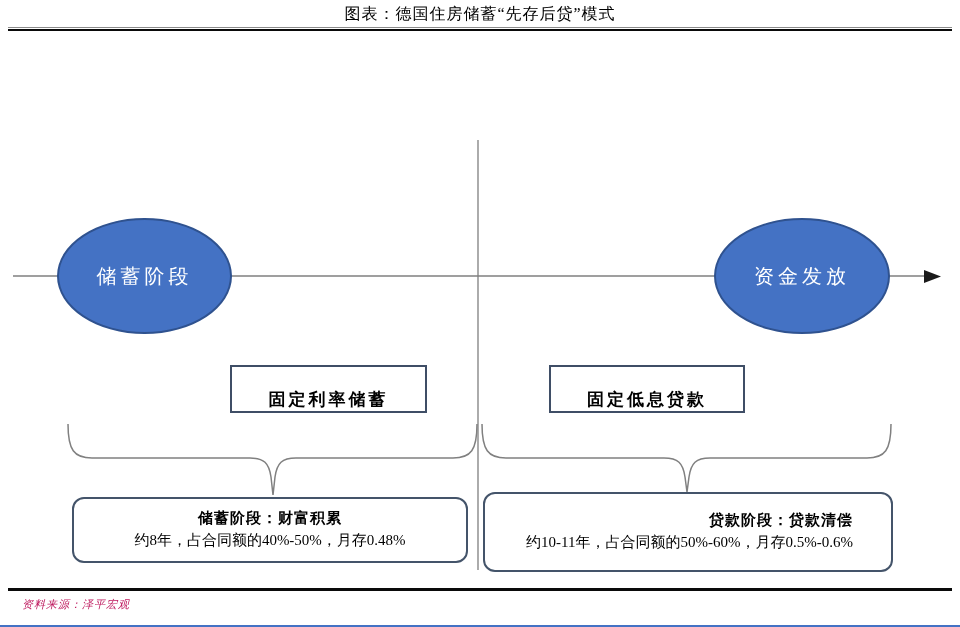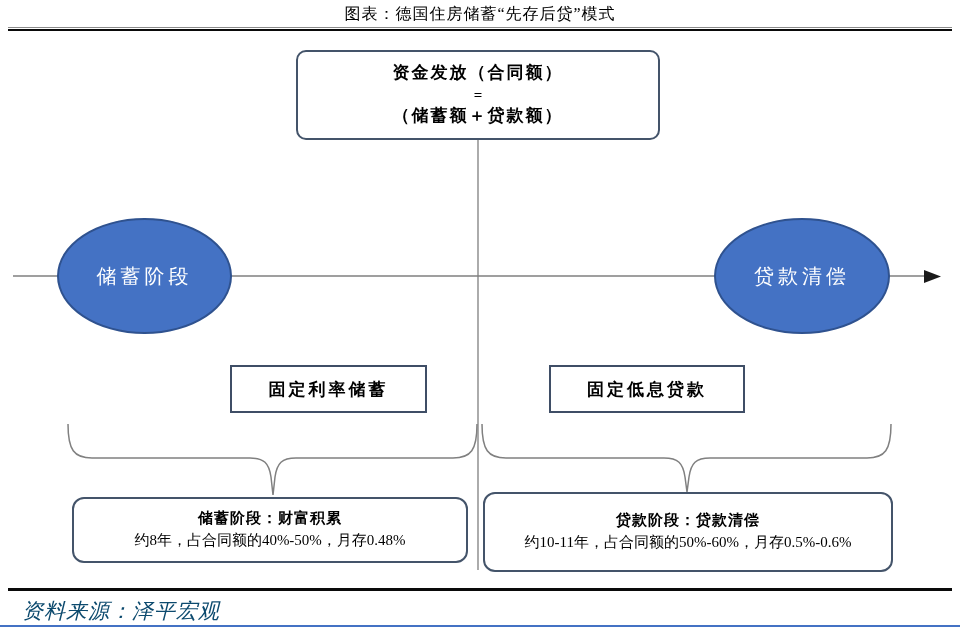--- a/index.html
+++ b/index.html
@@ -22,33 +22,33 @@
   }
   .formula-box .eq{font-size:15px;letter-spacing:0;line-height:1.1;}
   .ellipse{
     border-radius:50%;background:#4472C4;border:2px solid #2F528F;
     color:#fff;font-size:20px;letter-spacing:4px;z-index:2;
     display:flex;align-items:center;justify-content:center;box-sizing:border-box;
   }
   .ellipse.start{left:57px;top:218px;width:175px;height:116px;}
   .ellipse.end{left:714px;top:218px;width:176px;height:116px;}
   .phase-box{
-    border:2px solid #3F4E66;font-size:17px;font-weight:bold;letter-spacing:3px;height:48px;top:365px;
+    border:2px solid #3F4E66;font-size:17px;font-weight:bold;letter-spacing:3px;height:48px;top:365px;align-items:flex-end;
   }
   .phase-box.saving{left:230px;width:197px;}
   .phase-box.loan{left:549px;width:196px;}
   .detail-box{
     border:2px solid #44546A;border-radius:12px;flex-direction:column;
     font-size:15px;line-height:1.45;
   }
   .detail-box .dtitle{font-weight:bold;letter-spacing:1px;}
   .detail-box.saving{left:72px;top:497px;width:396px;height:66px;padding:0 20px;}
-  .detail-box.loan{left:483px;top:492px;width:410px;height:80px;padding:12px 38px;}
+  .detail-box.loan{left:483px;top:492px;width:410px;height:80px;padding:12px 38px;align-items:flex-end;}
   .bottom-rule{top:588px;left:8px;right:8px;height:3px;background:#0a0a0a;}
-  .source{top:597px;left:22px;font-size:21px;font-style:italic;color:#0c4a6e;letter-spacing:1px;}
+  .source{top:597px;left:22px;font-size:11px;font-style:italic;color:#be185d;letter-spacing:1px;}
   .accent-line{bottom:0;left:0;width:100%;height:2px;background:#4472C4;}
 </style>
 </head>
 <body>
 
 <div class="stage">
 
   <div class="abs title">图表：德国住房储蓄“先存后贷”模式</div>
   <div class="abs top-rule"></div>
 
@@ -57,31 +57,26 @@
     <line x1="13" y1="276" x2="926" y2="276" stroke="#7F7F7F" stroke-width="1.3"></line>
     <polygon points="924,270 941,276.5 924,283" fill="#1a1a1a"></polygon>
 
     <line x1="478" y1="140" x2="478" y2="570" stroke="#7F7F7F" stroke-width="1.3"></line>
 
     <path d="M 68 424 C 68 450 74 458 92 458 L 250 458 C 264 458 269 463 271 477 L 273 495 L 275 477 C 277 463 282 458 296 458 L 453 458 C 471 458 477 450 477 424" fill="none" stroke="#808080" stroke-width="1.5"></path>
 
     <path d="M 482 424 C 482 450 488 458 506 458 L 664 458 C 678 458 683 463 685 477 L 687 492 L 689 477 C 691 463 696 458 710 458 L 867 458 C 885 458 891 450 891 424" fill="none" stroke="#808080" stroke-width="1.5"></path>
   </svg>
 
-  <div class="abs box formula-box">
-    <span>资金发放（合同额）</span>
-    <span class="eq">=</span>
-    <span>（储蓄额＋贷款额）</span>
-  </div>
 
   <div class="abs ellipse start">
     <span>储蓄阶段</span>
   </div>
   <div class="abs ellipse end">
-    <span>贷款清偿</span>
+    <span>资金发放</span>
   </div>
 
   <div class="abs box phase-box saving">
     <span>固定利率储蓄</span>
   </div>
   <div class="abs box phase-box loan">
     <span>固定低息贷款</span>
   </div>
 
   <div class="abs box detail-box saving">

